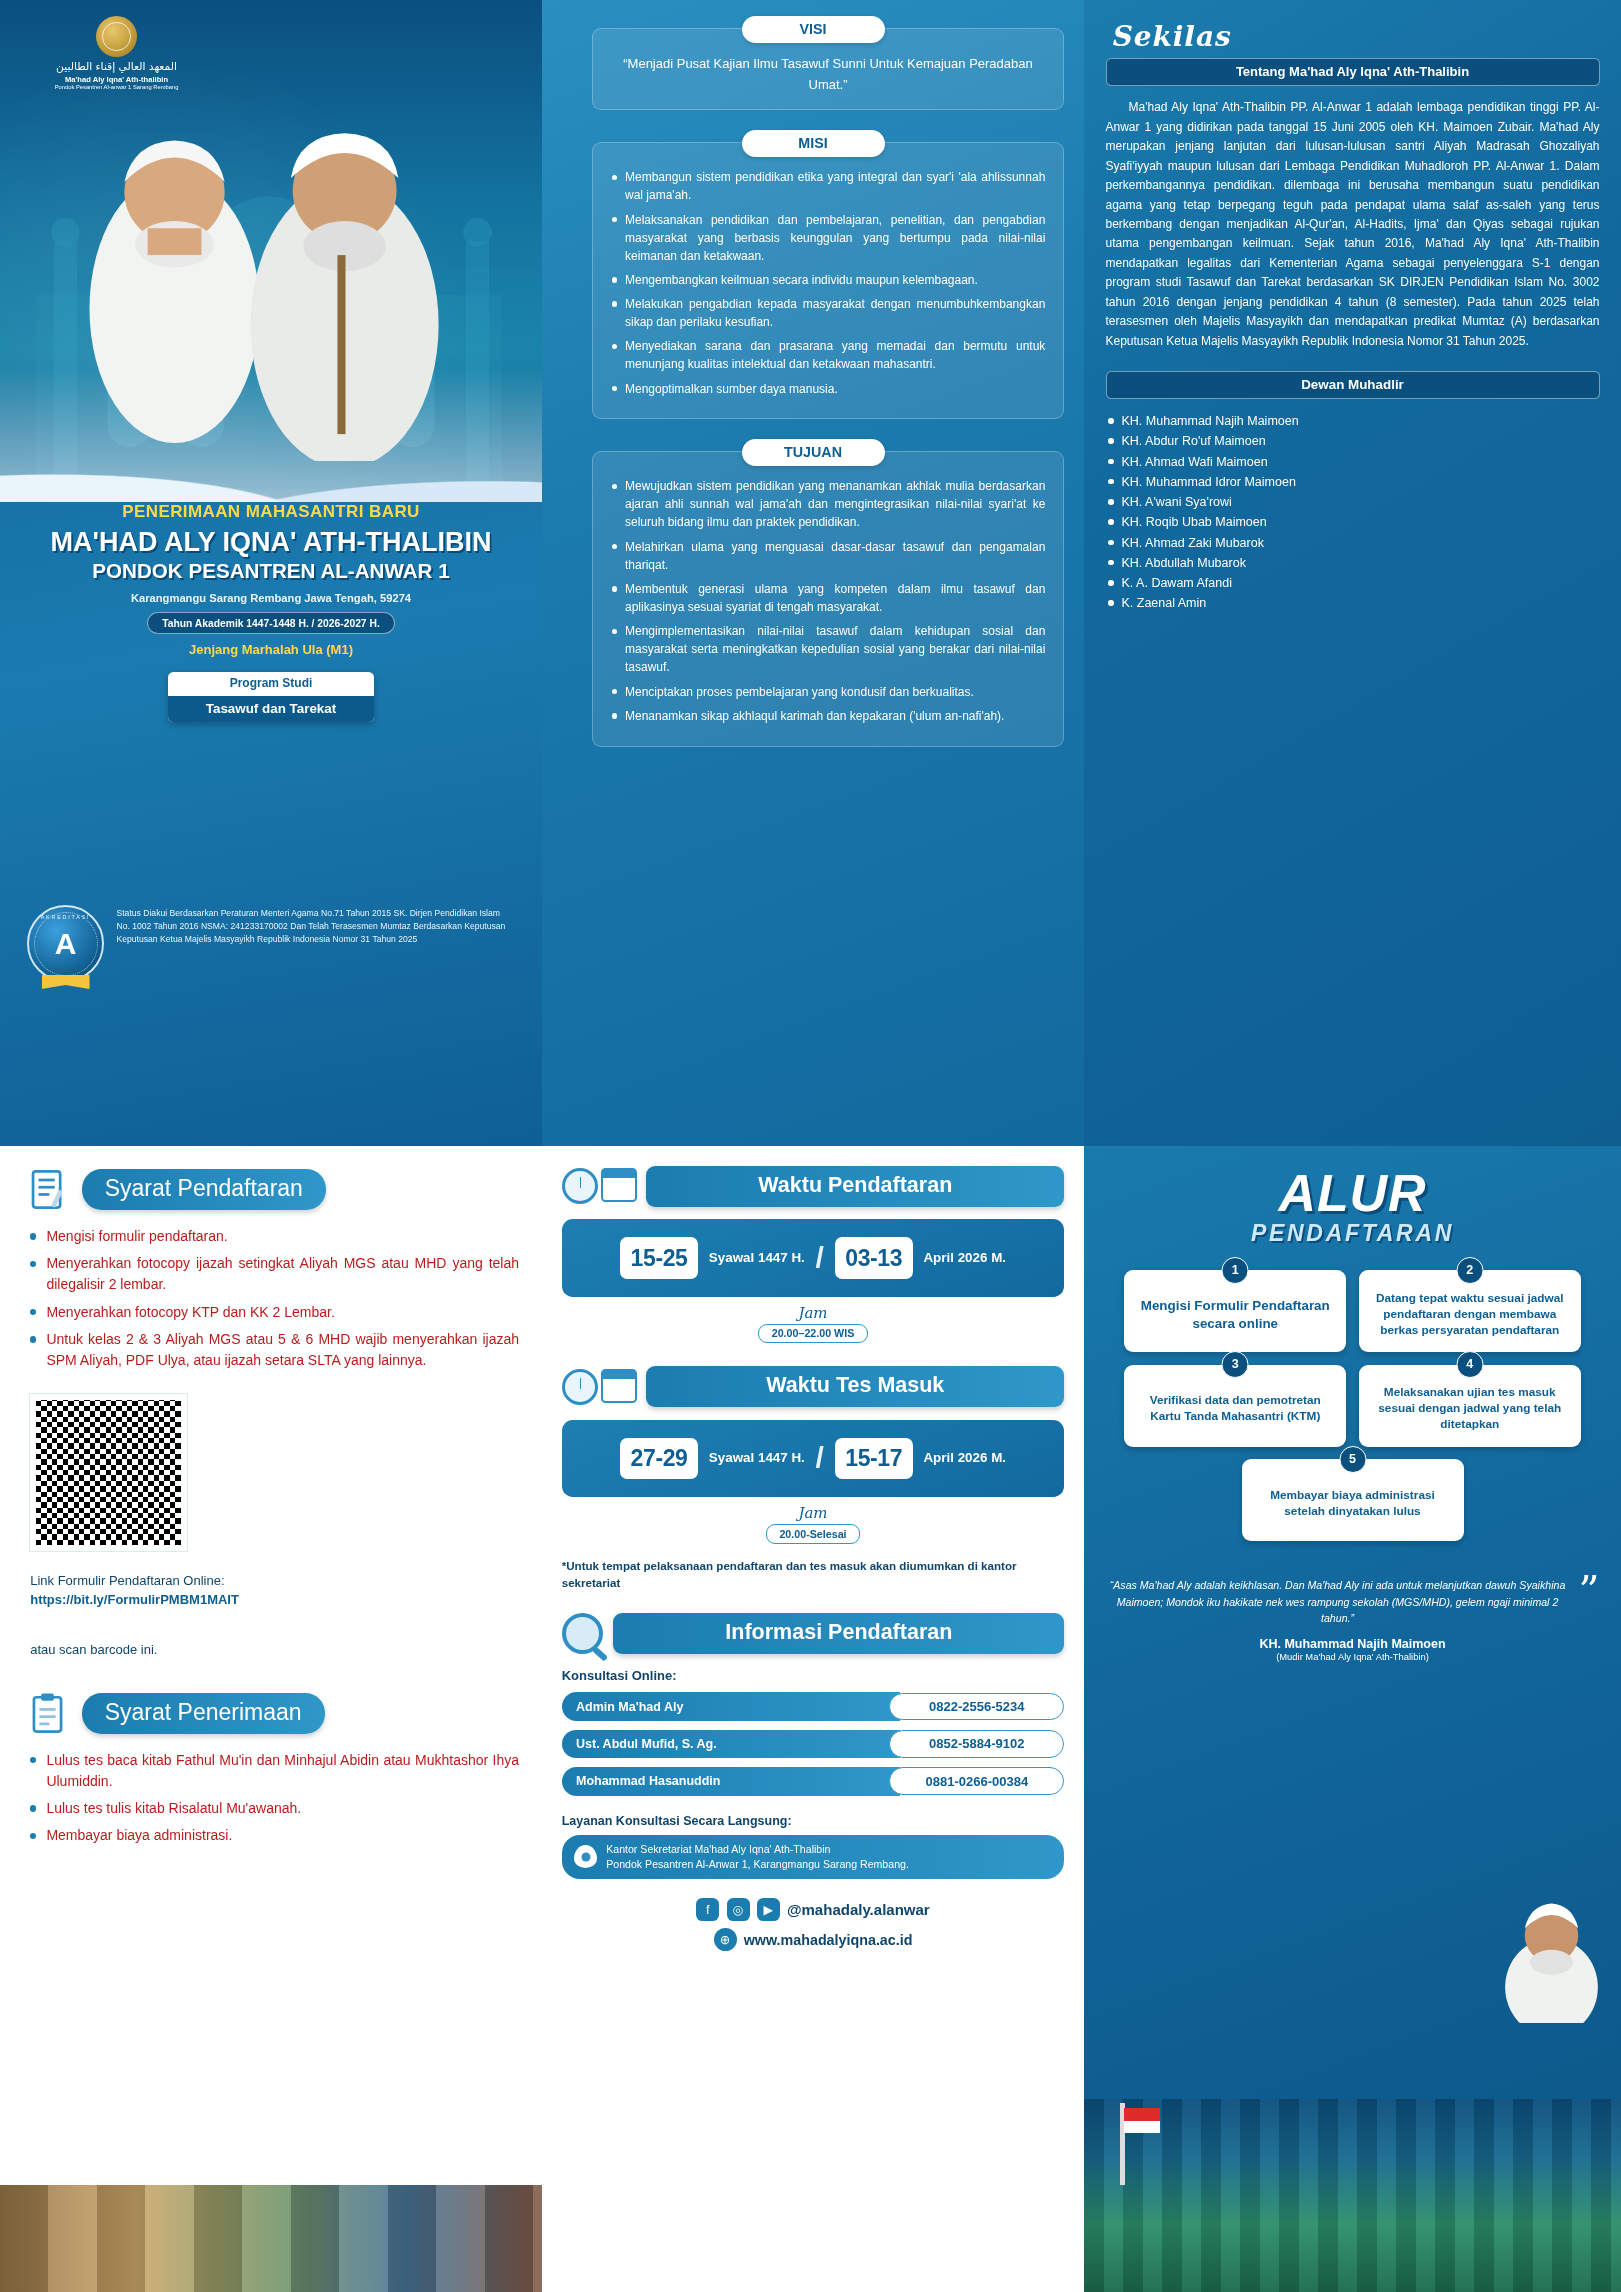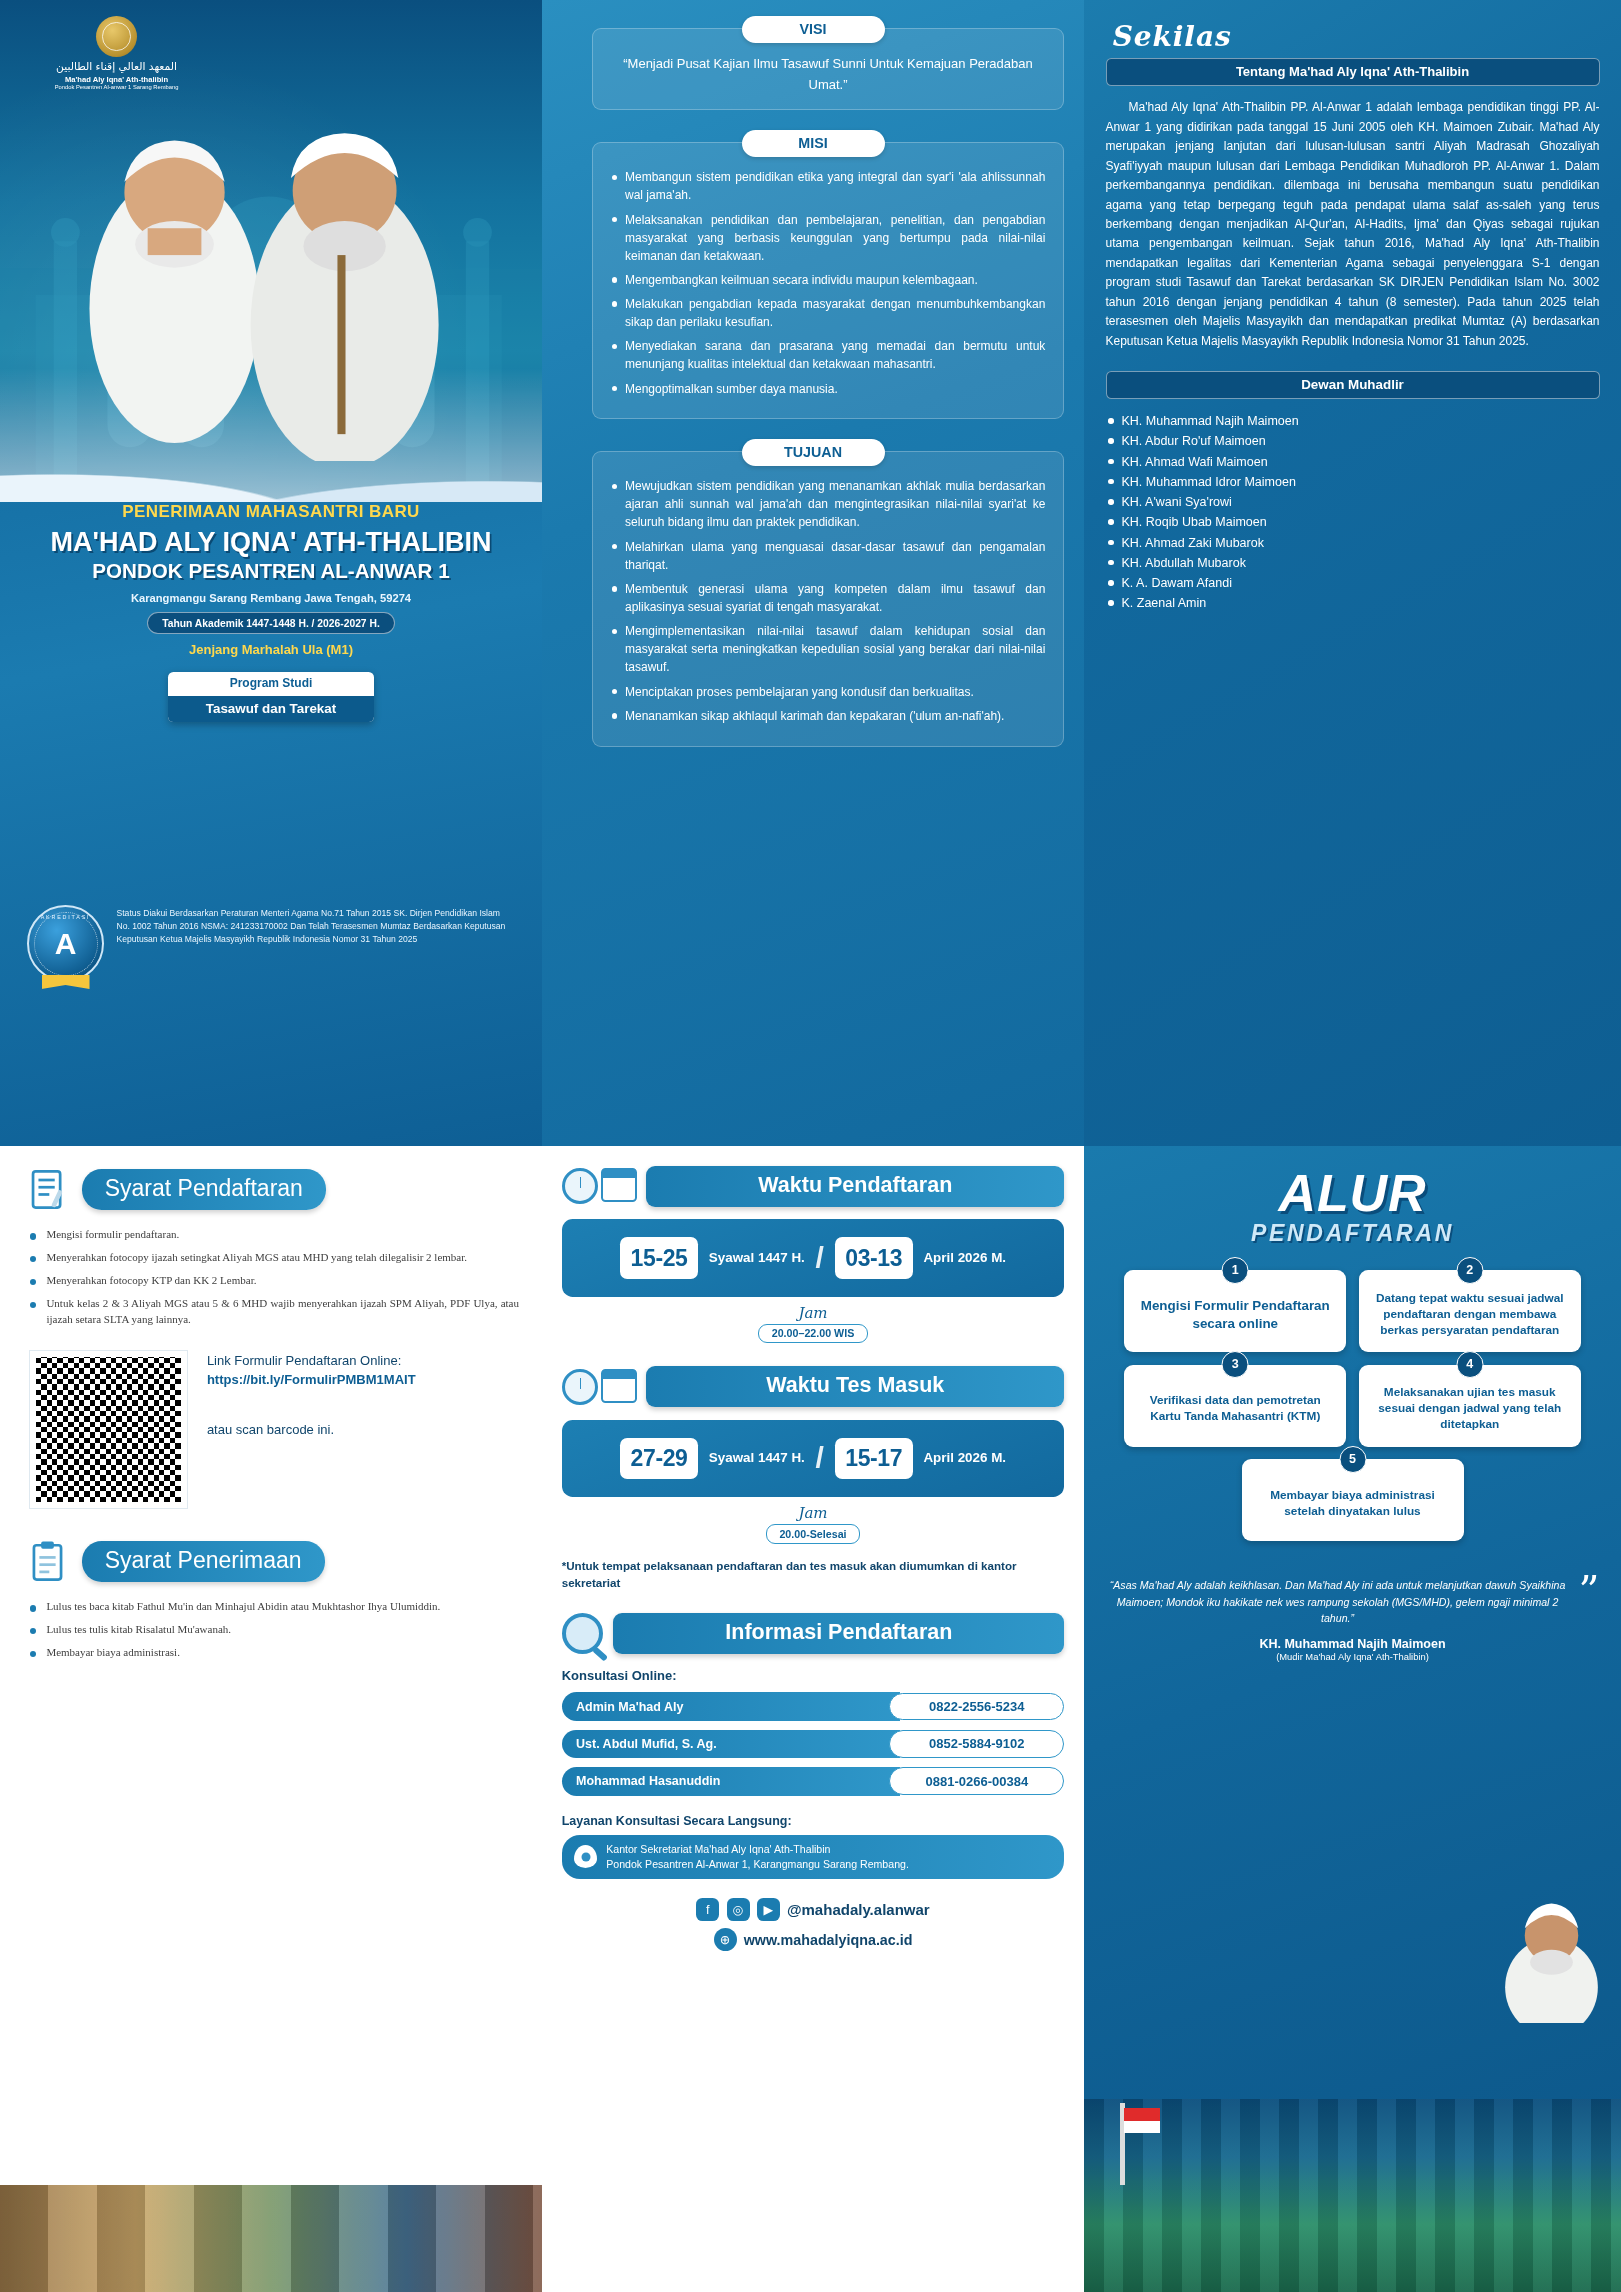--- a/index.html
+++ b/index.html
@@ -149,25 +149,25 @@
   .panel-syarat{ background:#fff; color:#10456b; padding:19.7px 23px 0; }
   .hdr{
     display:flex; align-items:center; gap:10.7px; margin-bottom:12.5px;
   }
   .hdr .icon-box{ width:48px;height:48px; flex:none; display:flex;align-items:center;justify-content:center;}
   .hdr .hdr-pill{
     background:linear-gradient(90deg,#1b7cb0,#2f97c9); color:#fff; font-weight:normal;
     font-size:23px; padding:6.3px 23px 8px; border-radius:19.7px; box-shadow:0 2.7px 5.4px rgba(0,0,0,.18);text-align:right;
   }
   ul.klist{ list-style:none; padding-left:5.4px;}
-  ul.klist li{ position:relative; padding-left:18px; font-size:11px; line-height:1.5; margin-bottom:6.3px;
-    color:#404040; text-align:justify;font-family:Liberation Serif, serif;}
+  ul.klist li{ position:relative; padding-left:18px; font-size:14px; line-height:1.5; margin-bottom:6.3px;
+    color:#b91c1c; text-align:justify;}
   ul.klist li:before{ content:""; position:absolute; left:1.8px; top:7.2px; width:6.3px;height:6.3px;border-radius:50%;background:#1b7cb0;}
 
-  .qr-row{ display:flex; gap:19.7px; align-items:flex-start; margin-top:23px; padding-left:7.2px;}
+  .qr-row{ display:flex; gap:19.7px; align-items:flex-start; margin-top:23px; padding-left:7.2px;flex-direction:column;}
   .qr{
     width:157px;height:157px; flex:none;
     background:
       repeating-linear-gradient(0deg,#000 0 5.4px, #fff 5.4px 10.7px),
       repeating-linear-gradient(90deg,#000 0 5.4px, #fff 5.4px 10.7px);
     background-blend-mode: difference;
     border:6.3px solid #fff; outline:0.9px solid #dfe9f0;
   }
   .qr-text{ font-size:13px; line-height:1.5; color:#10456b;}
   .qr-link{ font-weight:bold; color:#0d5e93; word-break:break-all;}

